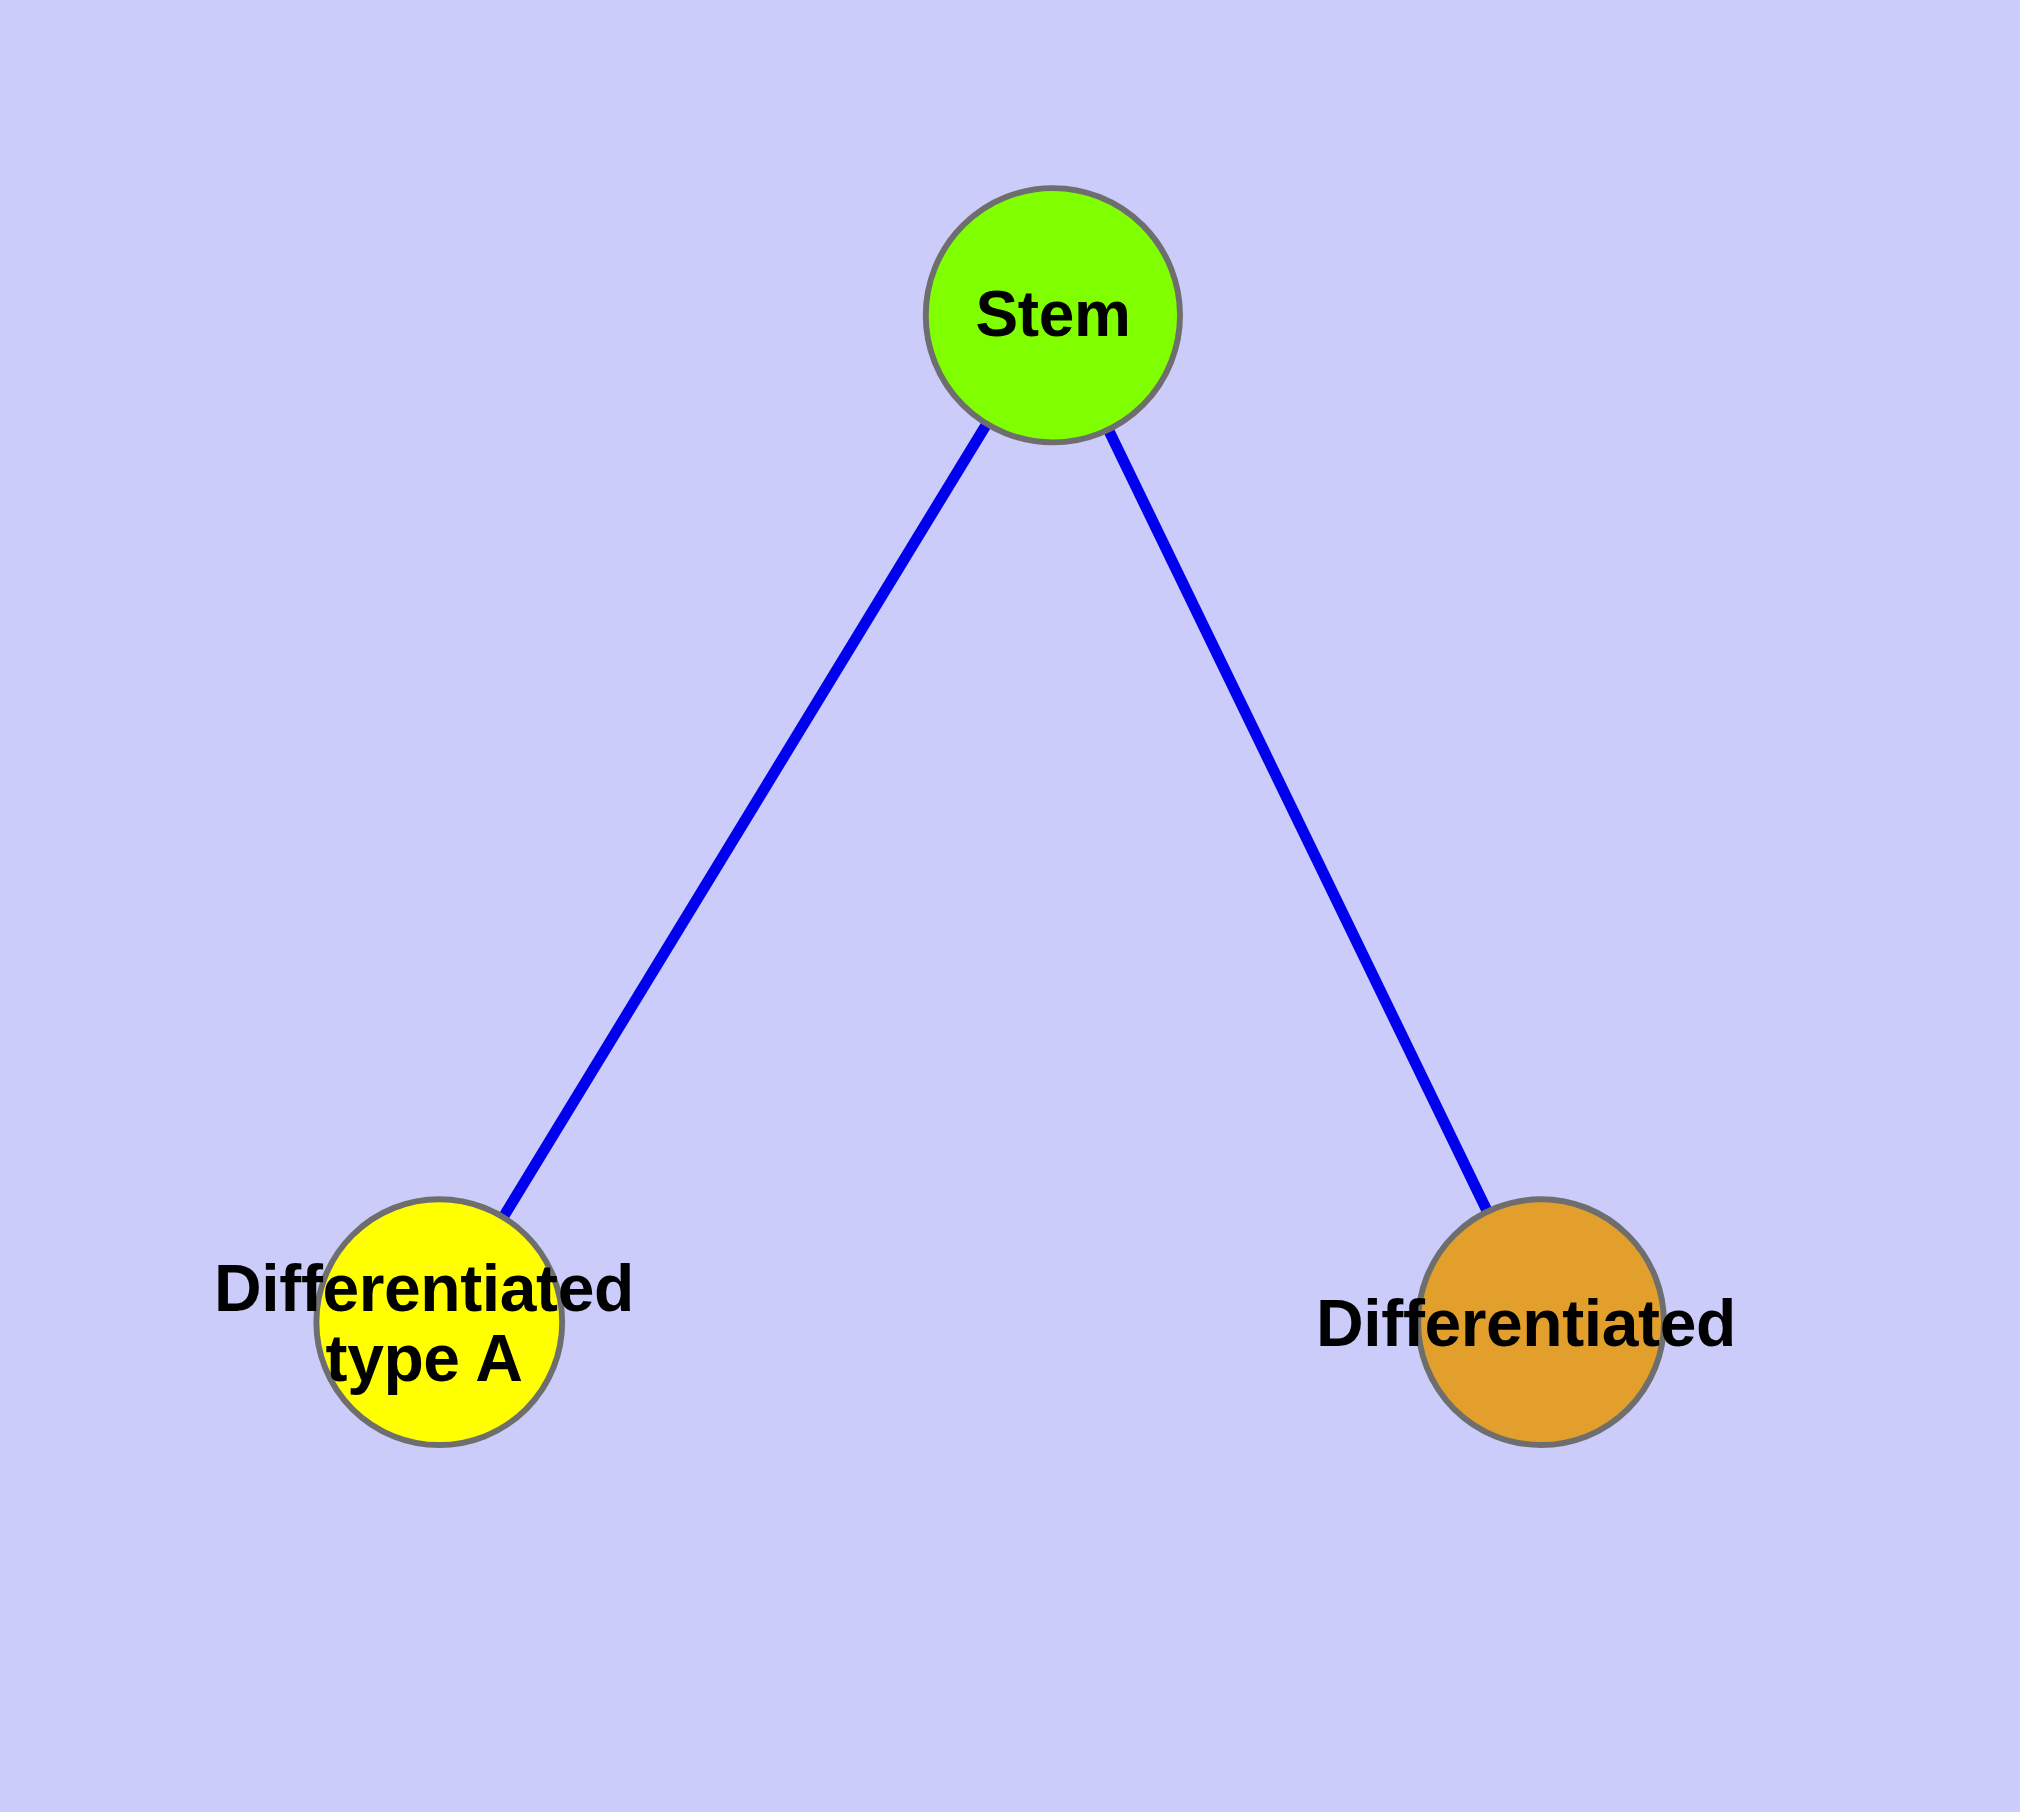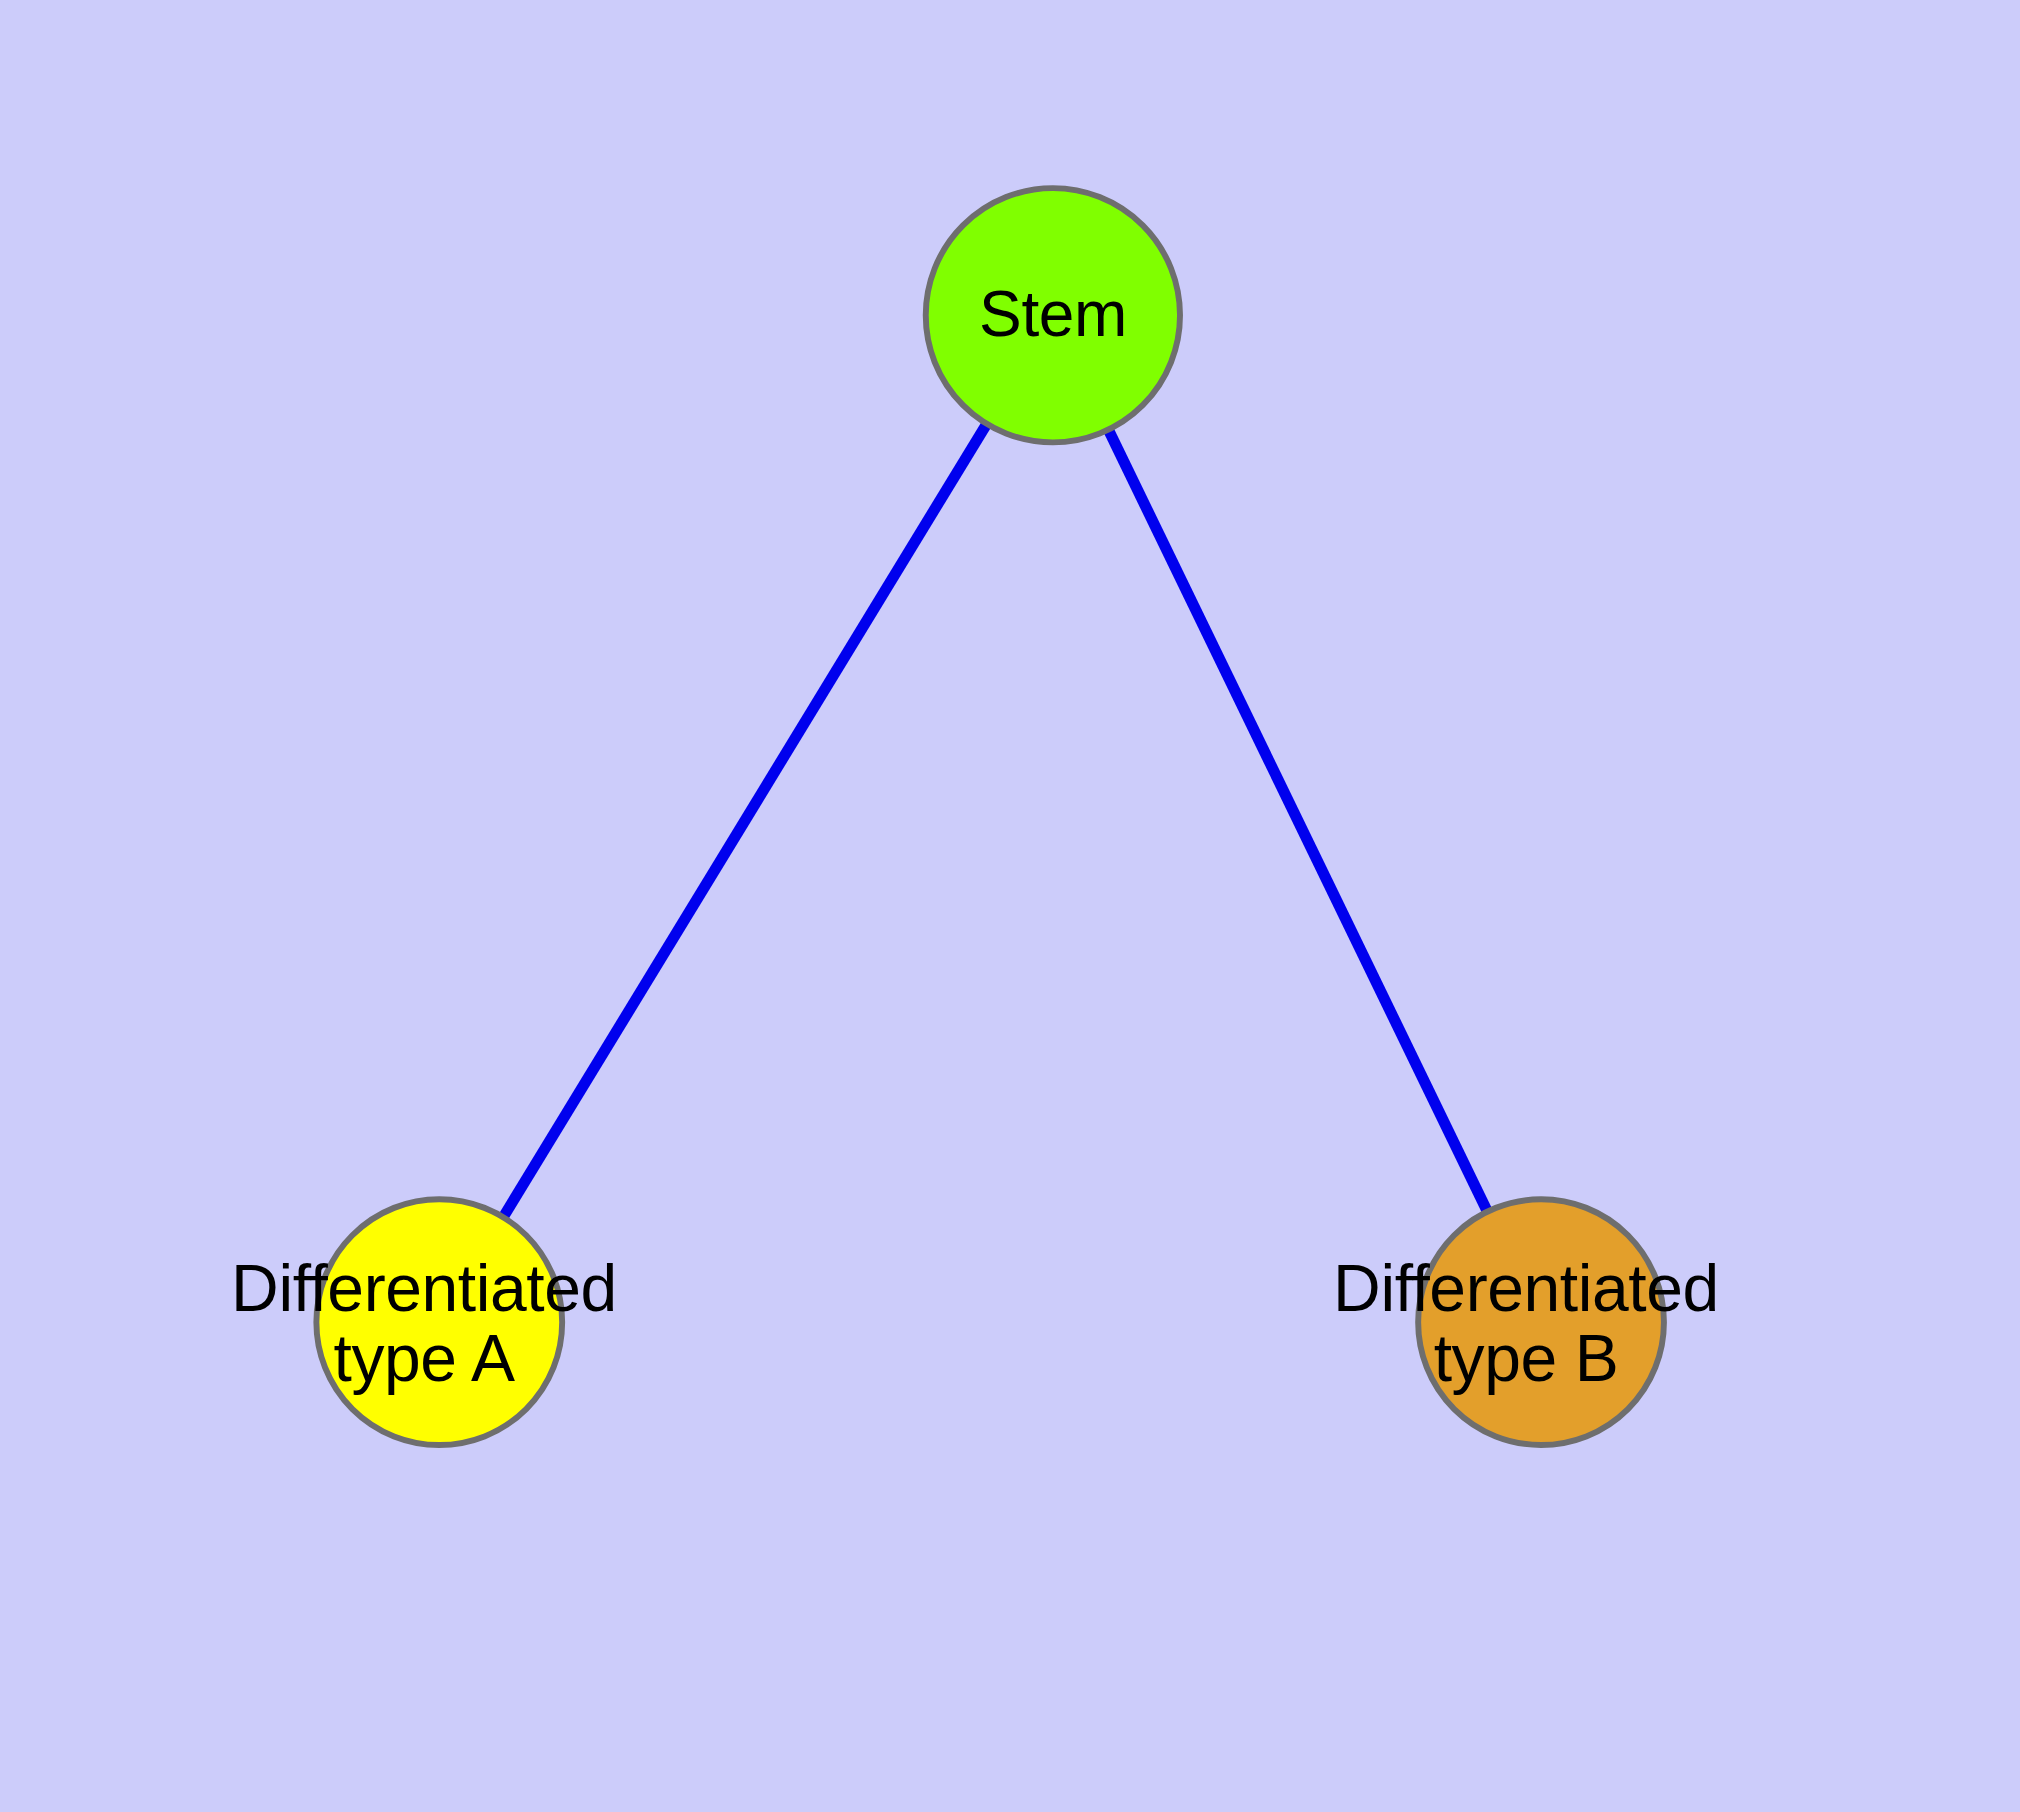--- a/index.html
+++ b/index.html
@@ -22,21 +22,21 @@
   }
   #graph-svg {
     position: absolute;
     left: 0; top: 0;
     width: 2021px;
     height: 1812px;
   }
   .node-label {
     position: absolute;
     text-align: center;
-    font-weight: normal;
+    font-weight: bold;
     color: #000000;
     line-height: 1.06;
     white-space: pre;
     pointer-events: none;
     letter-spacing: -0.4px;
   }
   #label-stem {
     font-size: 64px;
     left: 1053px;
     top: 315px;
@@ -73,16 +73,16 @@
       <circle id="node-0" cx="1242" cy="372" r="150" fill="#80ff00" stroke="#6e6e6e" stroke-width="7"></circle>
       <circle id="node-1" cx="518" cy="1560" r="145" fill="#ffff00" stroke="#6e6e6e" stroke-width="7"></circle>
       <circle id="node-2" cx="1818" cy="1560" r="145" fill="#e39f2b" stroke="#6e6e6e" stroke-width="7"></circle>
     </g>
   </svg>
 
   <div class="node-label" id="label-stem"><span>Stem</span></div>
 
   <div class="node-label" id="label-diffA"><span>Differentiated</span><br><span>type A</span></div>
 
-  <div class="node-label" id="label-diffB"><span>Differentiated</span><br><span>type B</span></div>
+  <div class="node-label" id="label-diffB"><span>Differentiated</span><br></div>
 
 </div>
 
 
 </body></html>

